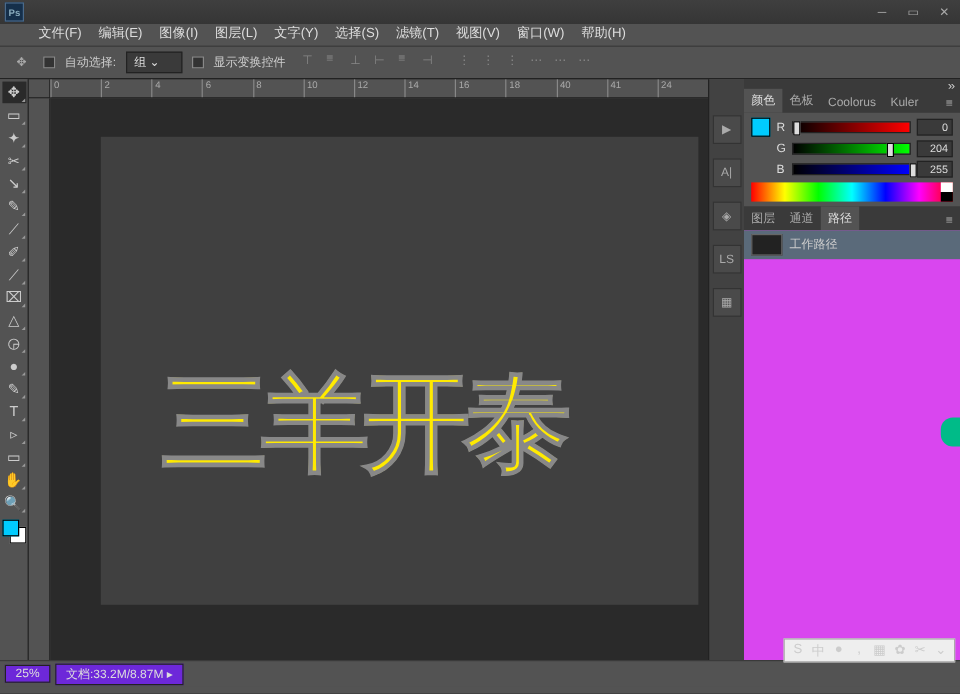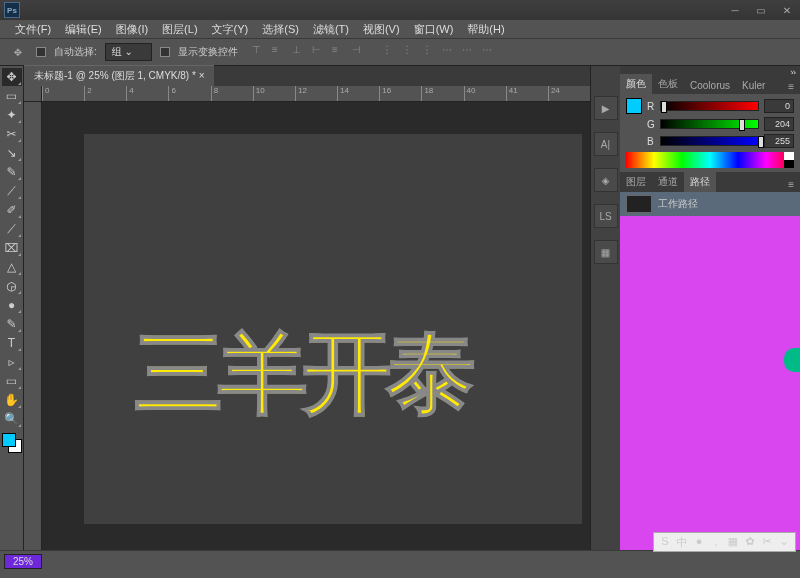--- a/index.html
+++ b/index.html
@@ -1,21 +1,21 @@
 <!DOCTYPE html>
 <html><head>
 <meta charset="utf-8">
 <style>
 *{margin:0;padding:0;box-sizing:border-box;font-family:Tahoma,sans-serif;user-select:none}
 body{width:800px;height:578px;background:#535353;overflow:hidden;position:relative;font-size:11px;color:#ccc}
 .titlebar{height:20px;background:linear-gradient(#3f3f3f,#353535);display:flex;align-items:center;padding-left:4px}
 .ps-logo{width:16px;height:16px;background:#152f4a;border:1px solid #4a6a8a;display:flex;align-items:center;justify-content:center;font-size:8px;color:#8ab;font-weight:bold;margin-right:8px}
 .winbtns{margin-left:auto;display:flex}
 .winbtn{width:26px;height:16px;display:flex;align-items:center;justify-content:center;color:#aaa;font-size:10px}
-.menubar{height:18px;background:#535353;display:flex;align-items:center;padding-left:15px;gap:14px;font-size:11px}
+.menubar{height:18px;background:#535353;display:flex;align-items:flex-start;padding-left:32px;gap:14px;font-size:11px}
 .menu-item{color:#ddd;cursor:default}
 .optbar{height:28px;background:#535353;border-top:1px solid #3a3a3a;border-bottom:1px solid #222;display:flex;align-items:center;padding:0 8px;gap:8px;font-size:10px}
 .optbar .icon-btn{width:20px;height:18px;display:flex;align-items:center;justify-content:center;color:#aaa}
 .checkbox{width:10px;height:10px;border:1px solid #888;background:#333;display:inline-block}
 .select-box{background:#3a3a3a;border:1px solid #222;padding:1px 18px 1px 6px;color:#ddd;position:relative;font-size:10px}
 .align-group{display:flex;gap:4px;margin-left:6px}
 .align-btn{width:16px;height:16px;color:#888}
 .main{display:flex;height:484px}
 .toolbox{width:24px;background:#535353;border-right:1px solid #222;display:flex;flex-direction:column;align-items:center;padding-top:2px;gap:1px}
 .tool{width:20px;height:18px;display:flex;align-items:center;justify-content:center;color:#ccc;font-size:12px;position:relative}
@@ -135,23 +135,20 @@
       <div class="tool">▭<span class="corner"></span></div>
       <div class="tool">✋<span class="corner"></span></div>
       <div class="tool">🔍<span class="corner"></span></div>
       <div class="fgbg">
         <div class="bg"></div>
         <div class="fg"></div>
       </div>
     </div>
 
   <div class="workspace">
-    <div class="tabbar">
-      <div class="doc-tab"><span>未标题-1 @ 25% (图层 1, CMYK/8) *</span> ×</div>
-    </div>
     <div class="canvas-wrap">
       <div class="ruler-corner"></div>
       <div class="ruler-h" id="rulerh">
           <span>0</span>
           <span>2</span>
           <span>4</span>
           <span>6</span>
           <span>8</span>
           <span>10</span>
           <span>12</span>
@@ -223,20 +220,21 @@
       <div class="path-item">
         <div class="path-thumb"></div>
         <span>工作路径</span>
       </div>
     </div>
   </div>
 </div>
 
 <div class="statusbar">
   <span class="status-box">25%</span>
+  <span class="status-box"><span>文档:33.2M/8.87M</span> ▸</span>
 </div>
 
 <div class="badge"></div>
 <div class="tray" id="tray">
     <span>S</span>
     <span>中</span>
     <span>●</span>
     <span>,</span>
     <span>▦</span>
     <span>✿</span>

